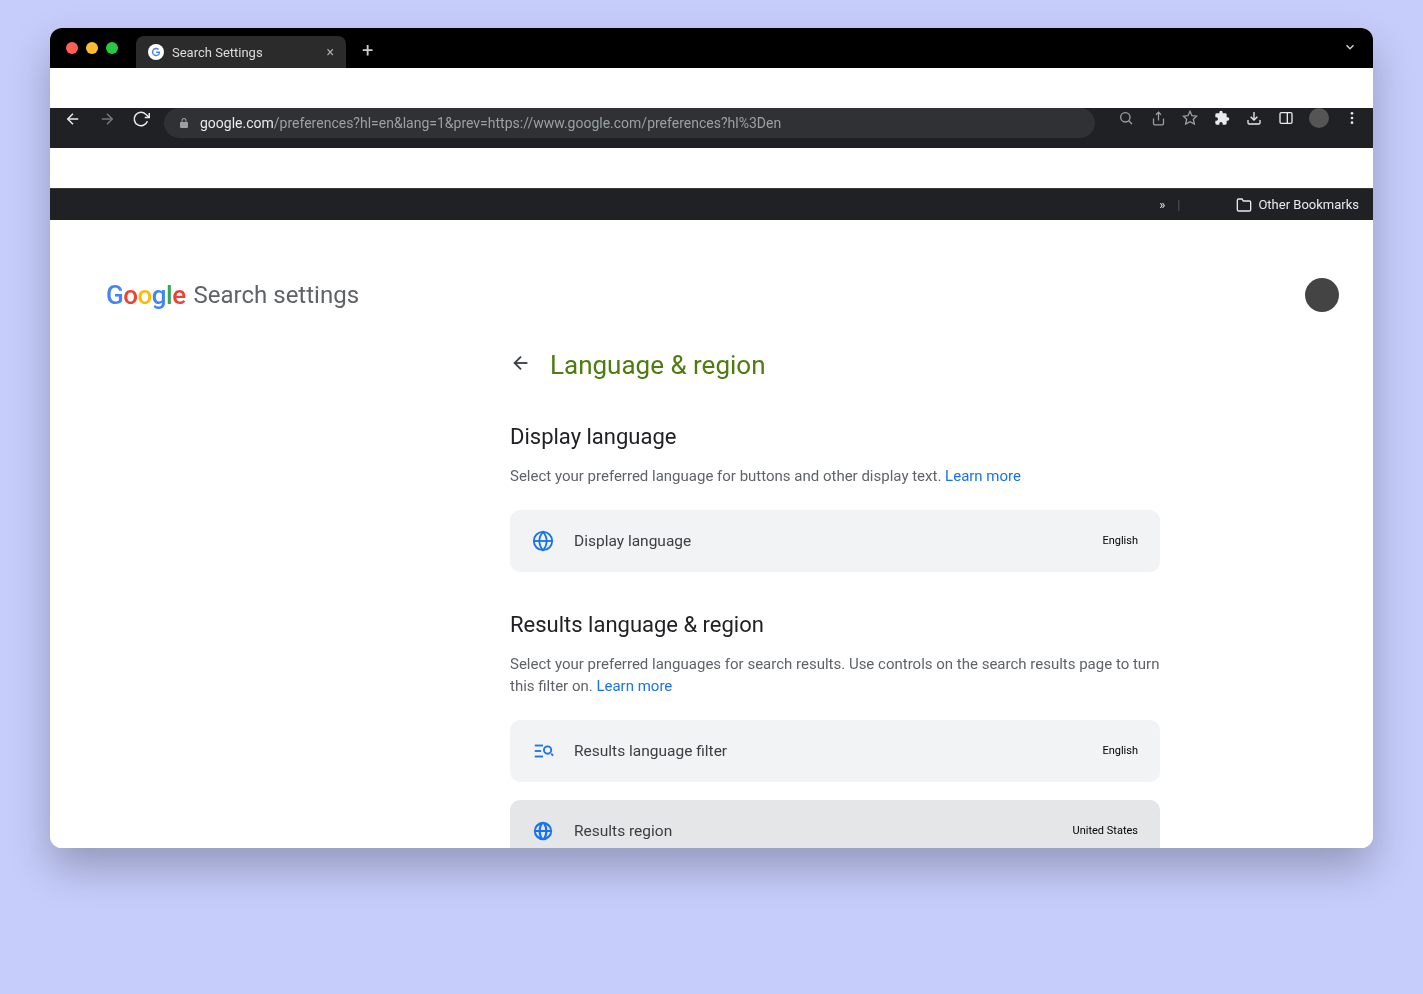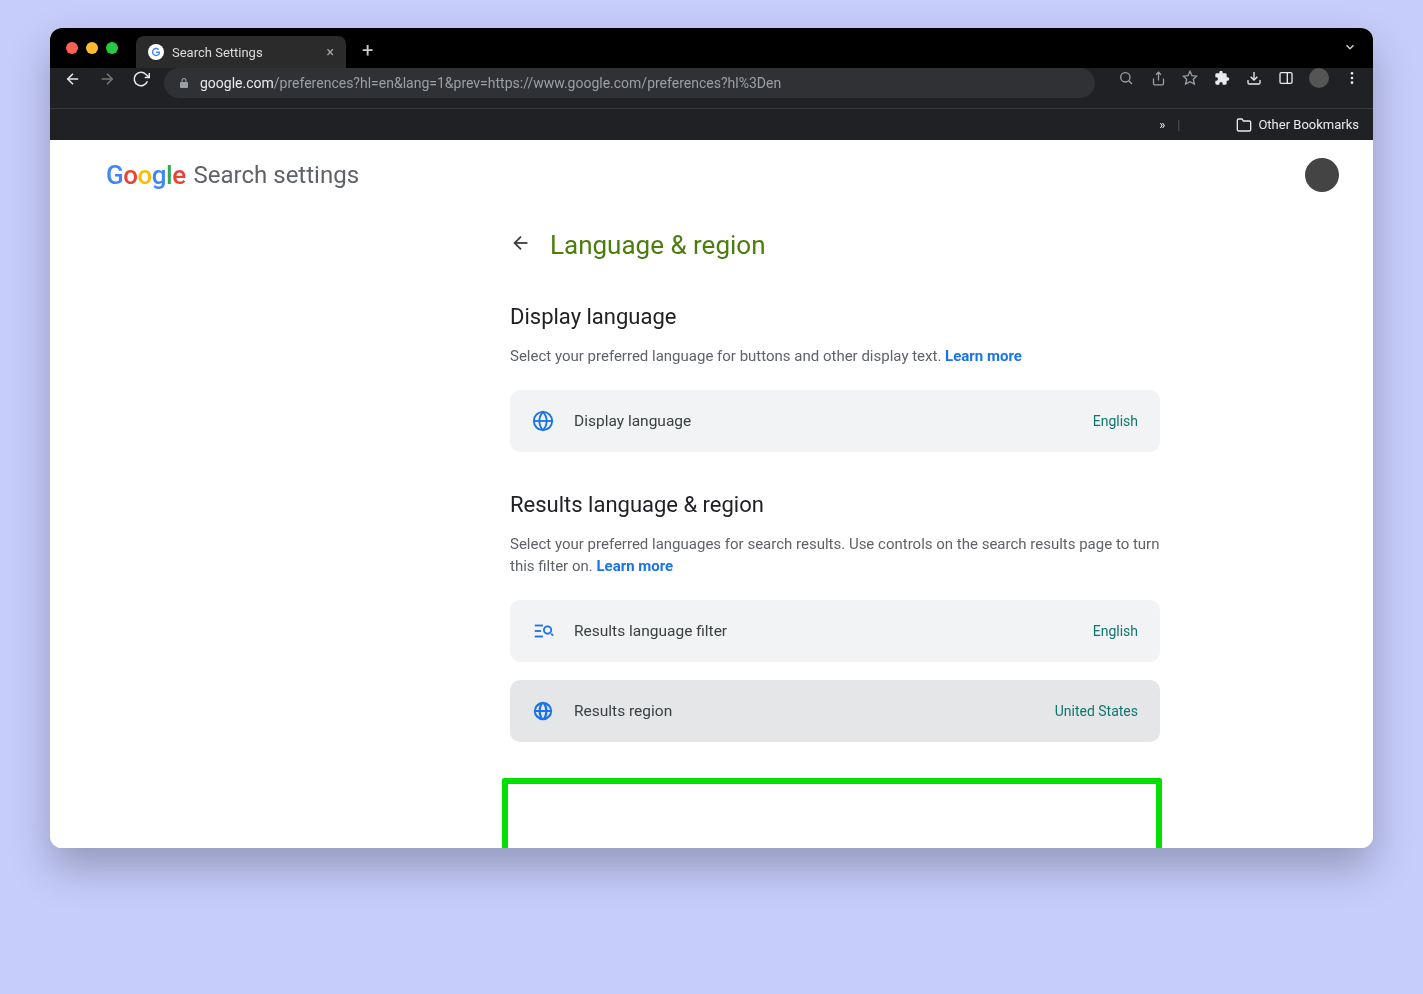--- a/index.html
+++ b/index.html
@@ -14,20 +14,21 @@
   .outerpad { padding: 28px 50px; }
   .browser-window {
     width: 100%;
     height: 820px;
     background: #fff;
     border-radius: 12px;
     overflow: hidden;
     box-shadow: 0 20px 40px rgba(0,0,0,0.25);
     display: flex;
     flex-direction: column;
+    gap: 40px;
   }
   
   .titlebar {
     background: #000;
     height: 40px;
     display: flex;
     align-items: center;
     padding: 0 10px;
     gap: 8px;
     position: relative;
@@ -84,31 +85,31 @@
   .htitle { font-size:24px; color:#5f6368; margin-left:8px; font-weight:400;}
   .avatar-lg{width:34px;height:34px;border-radius:50%;background:#444;margin-left:auto; margin-right:14px;}
   .main {
     margin-left:460px; margin-top:20px; width:650px;
   }
   .pagetitle-row{display:flex;align-items:center;gap:18px;margin-bottom:44px;}
   .backarrow{cursor:pointer;color:#3c4043;}
   .pagetitle{font-size:26px;color:#4d7c0f;font-weight:400;}
   .section h2{font-size:22px;color:#202124;font-weight:400;margin-bottom:16px;}
   .section p{font-size:15px;color:#5f6368;line-height:1.5;margin-bottom:22px;}
-  .section a.lm{color:#1a73e8;text-decoration:none;font-weight:bold;}
+  .section a.lm{color:#1a73e8;text-decoration:none;}
   .card {
     background:#f1f3f4; border-radius:10px;
     display:flex;align-items:center;
     padding:20px 22px; gap:20px;
     cursor:pointer; margin-bottom:18px;
   }
   .card.hover{background:#e4e6e8;}
   .card .cicon{width:22px;height:22px;color:#1a73e8;display:flex;align-items:center;justify-content:center;}
   .card .clabel{font-size:15.5px;color:#3c4043;}
-  .card .cvalue{margin-left:auto;font-size:14px;color:#0f766e;}
+  .card .cvalue{margin-left:auto;font-size:11px;color:#000000;}
   .section{margin-bottom:40px;}
   .highlight-box{
     position:absolute;
     border:6px solid #00e000;
     border-radius:2px;
     pointer-events:none;
   }
 </style>
 </head>
 <body>

